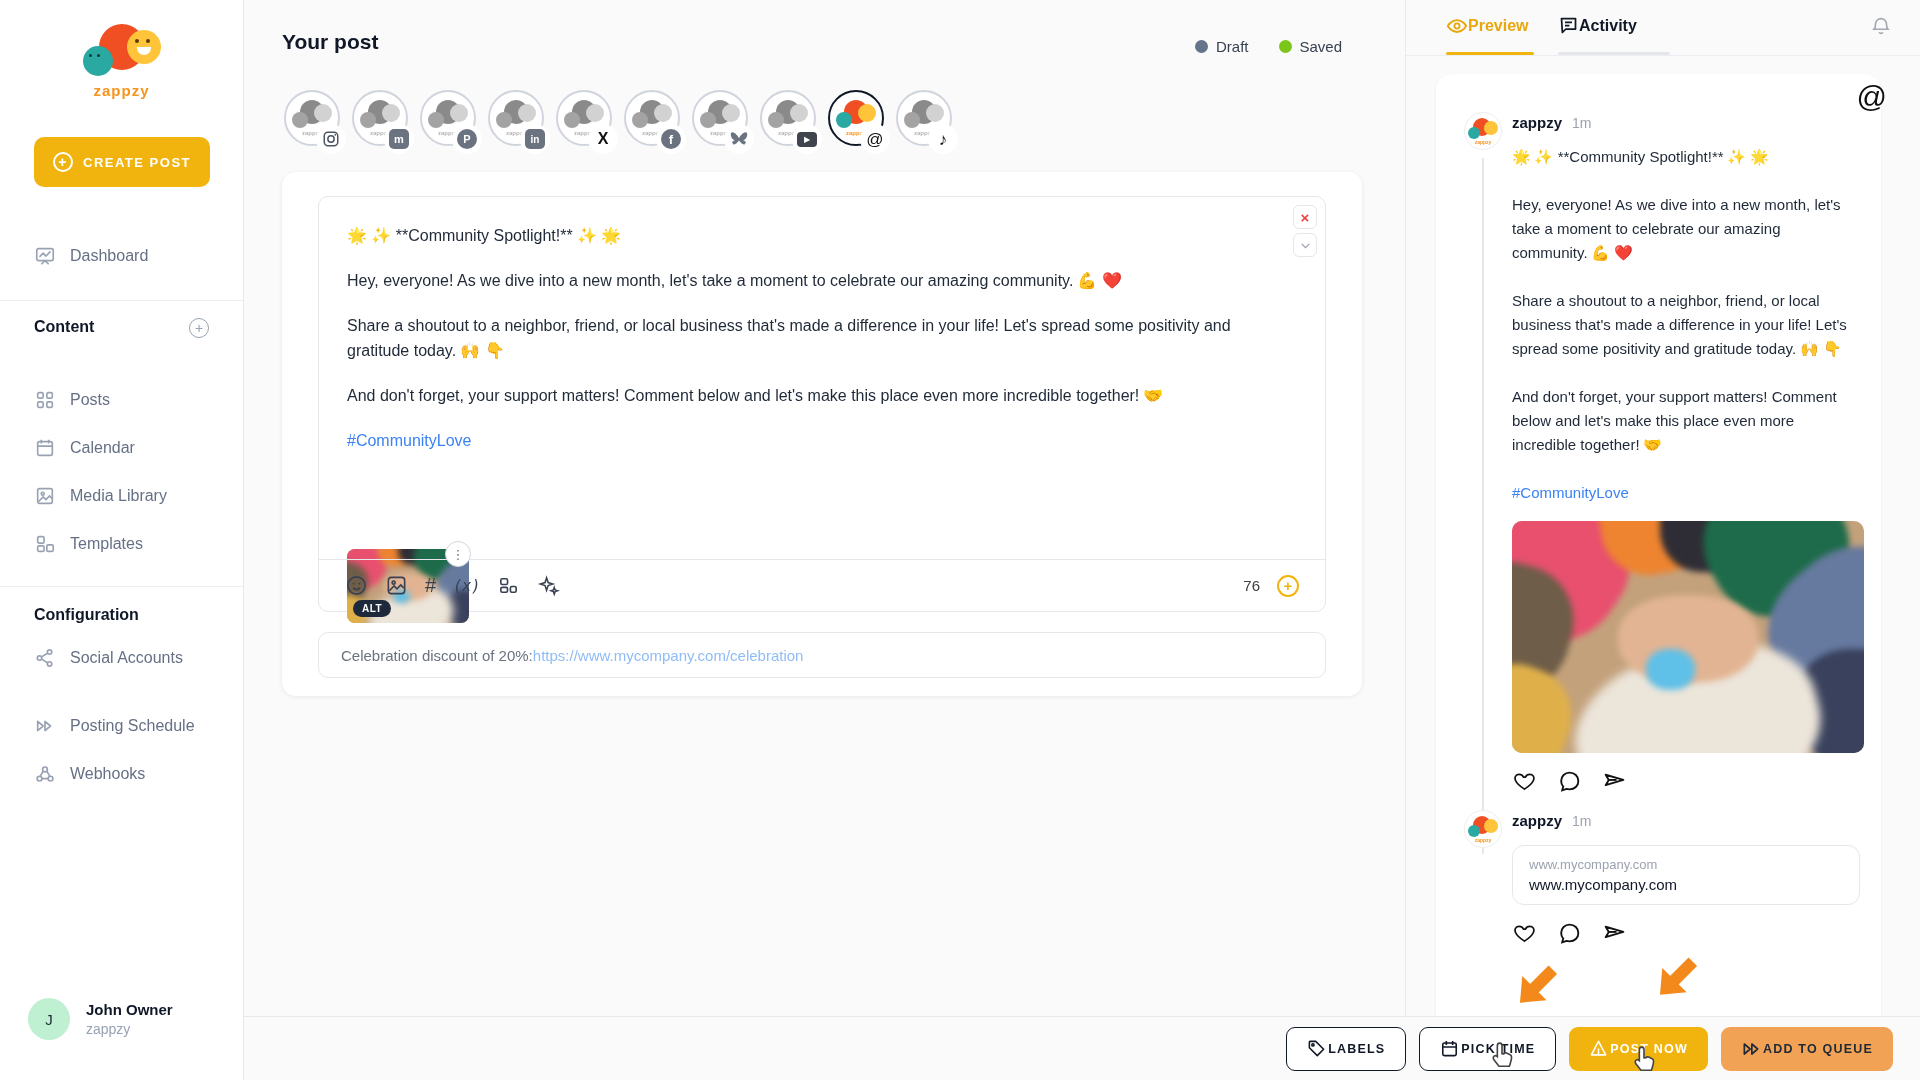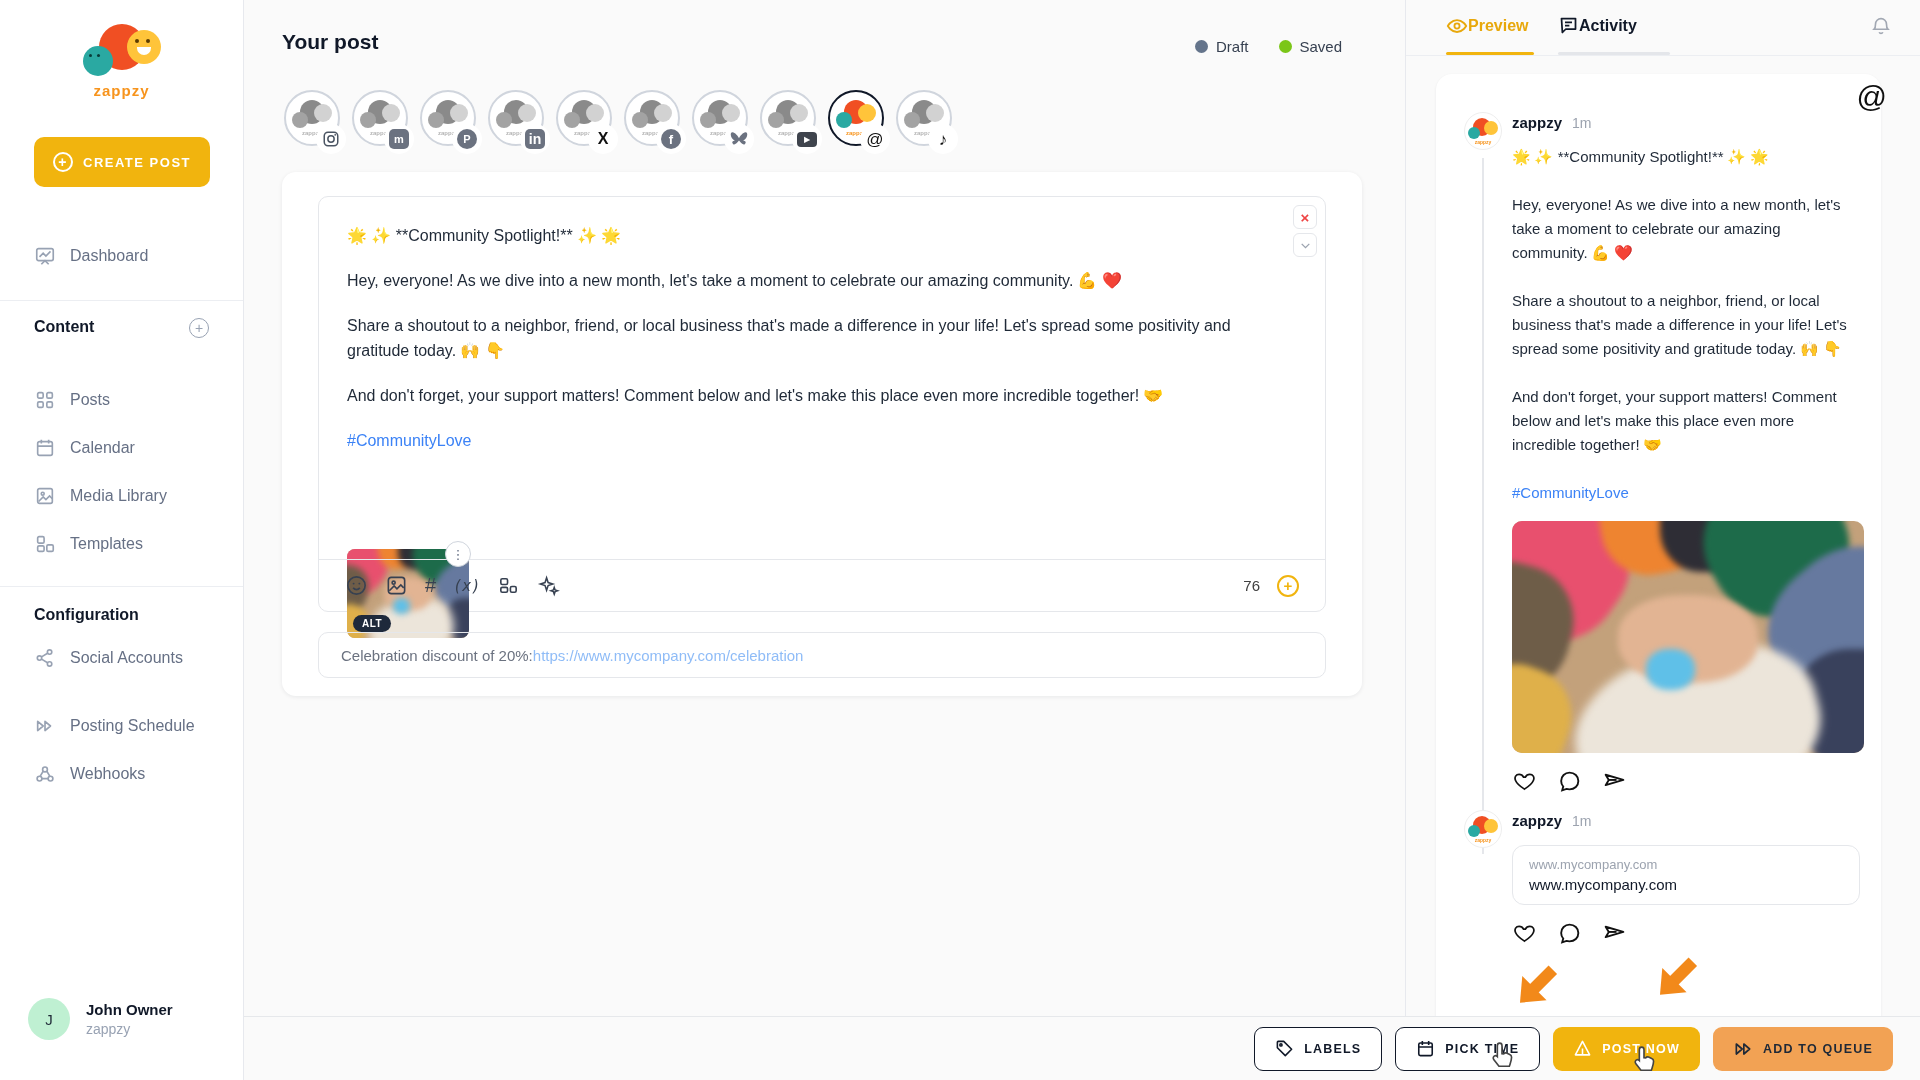--- a/index.html
+++ b/index.html
@@ -67,21 +67,21 @@
 
   .card { position:absolute; left:282px; top:172px; width:1080px; height:524px; background:#fff; border-radius:14px; box-shadow:0 1px 4px rgba(16,24,40,.08); }
   .editor-box { position:absolute; left:36px; top:24px; right:36px; height:416px; border:1px solid #e5e7eb; border-radius:10px; background:#fff; }
   .editor-text { position:absolute; left:28px; top:26px; right:60px; font-size:16px; line-height:25px; color:#1f2937; }
   .editor-text p { margin-bottom:20px; }
   .hashtag { color:#3b82f6; }
   .close-stack { position:absolute; top:8px; right:8px; display:flex; flex-direction:column; gap:4px; }
   .sq-btn { width:24px; height:24px; border:1px solid #e5e7eb; border-radius:6px; background:#fff; display:flex; align-items:center; justify-content:center; cursor:pointer; font-size:15px; line-height:1; }
   .x-red { color:#ef4444; font-weight:bold; }
 
-  .thumb { position:absolute; left:28px; top:352px; width:122px; height:89px; border-radius:8px; overflow:hidden; cursor:pointer; }
+  .thumb { position:absolute; left:28px; top:352px; width:122px; height:74px; border-radius:8px; overflow:hidden; cursor:pointer; }
   .alt-pill { position:absolute; left:6px; bottom:6px; background:#1e293b; color:#fff; font-size:10px; font-weight:bold; padding:3px 9px; border-radius:10px; letter-spacing:.5px; z-index:3; }
   .dots-btn { position:absolute; left:126px; top:344px; width:26px; height:26px; background:#fff; border:1px solid #d0d5dd; border-radius:50%; color:#667085; display:flex; align-items:center; justify-content:center; font-size:13px; cursor:pointer; z-index:4; }
 
   .editor-toolbar { position:absolute; left:0; right:0; bottom:0; height:52px; border-top:1px solid #e5e7eb; display:flex; align-items:center; padding:0 26px; gap:17px; color:#374151; }
   .tool { display:flex; align-items:center; justify-content:center; cursor:pointer; color:#374151; }
   .tool-var { font-family:"DejaVu Sans Mono",monospace; font-size:15px; font-style:italic; }
   .tool-hash { font-size:20px; font-weight:500; }
   .char-count { margin-left:auto; color:#404040; font-size:15px; }
   .gold-plus { width:22px; height:22px; border:2px solid #f1b40e; border-radius:50%; color:#f1b40e; display:flex; align-items:center; justify-content:center; font-size:15px; font-weight:bold; cursor:pointer; }
 
@@ -119,21 +119,21 @@
   .ptext + .ptext { margin-top:24px; }
   .plink { color:#3b82f6; }
   .pimg { margin-top:16px; width:352px; height:232px; border-radius:10px; overflow:hidden; }
   .actions { display:flex; gap:20px; margin-top:16px; color:#111; }
   .link-card { margin-top:16px; width:348px; border:1px solid #e5e7eb; border-radius:12px; padding:11px 16px; }
   .lc-domain { font-size:13px; color:#9ca3af; }
   .lc-title { font-size:15px; color:#101828; margin-top:4px; }
 
   
   .footer { position:absolute; left:244px; right:0; bottom:0; height:64px; background:#fafafa; border-top:1px solid #e6e8eb; display:flex; align-items:center; justify-content:flex-end; gap:13px; padding-right:27px; z-index:50; }
-  .fbtn { height:44px; border-radius:9px; display:flex; align-items:center; gap:10px; padding:0 20px; font-size:12.5px; font-weight:bold; letter-spacing:1.2px; cursor:pointer; font-family:inherit; }
+  .fbtn { height:44px; border-radius:9px; display:flex; align-items:center; gap:2px; padding:0 20px; font-size:12.5px; font-weight:bold; letter-spacing:1.2px; cursor:pointer; font-family:inherit; }
   .fbtn-outline { background:#fff; border:1.6px solid #101828; color:#101828; }
   .fbtn-gold { background:#f1b40e; border:none; color:#fff; }
   .fbtn-orange { background:#f2a254; border:none; color:#1f2937; }
 
   
   .overlay { position:absolute; z-index:80; pointer-events:none; }
   .arrow-ov { transform:rotate(45deg); }
 </style>
 </head>
 <body>
@@ -292,21 +292,21 @@
     <div class="net-avatar">
       <div class="ring">
           <span class="zlogo md gray">
             <span class="bub r"></span>
             <span class="bub t"></span>
             <span class="bub y"></span>
             <span class="zword">zappzy</span>
           </span>
         </div>
       <span class="badge">
-          <span class="bfill bsquare" style="font-size:14px;">in</span>
+          <span class="bfill bsquare" style="font-size:10px;">in</span>
         </span>
     </div>
     <div class="net-avatar">
       <div class="ring">
           <span class="zlogo md gray">
             <span class="bub r"></span>
             <span class="bub t"></span>
             <span class="bub y"></span>
             <span class="zword">zappzy</span>
           </span>

